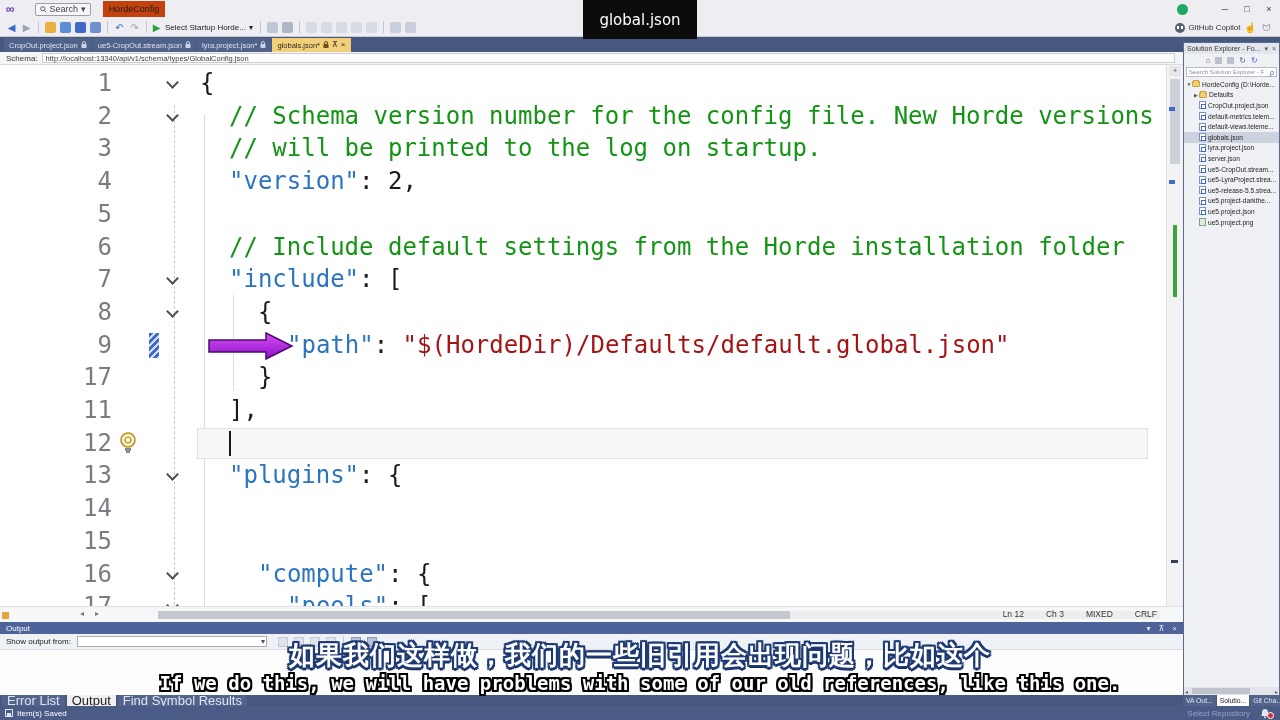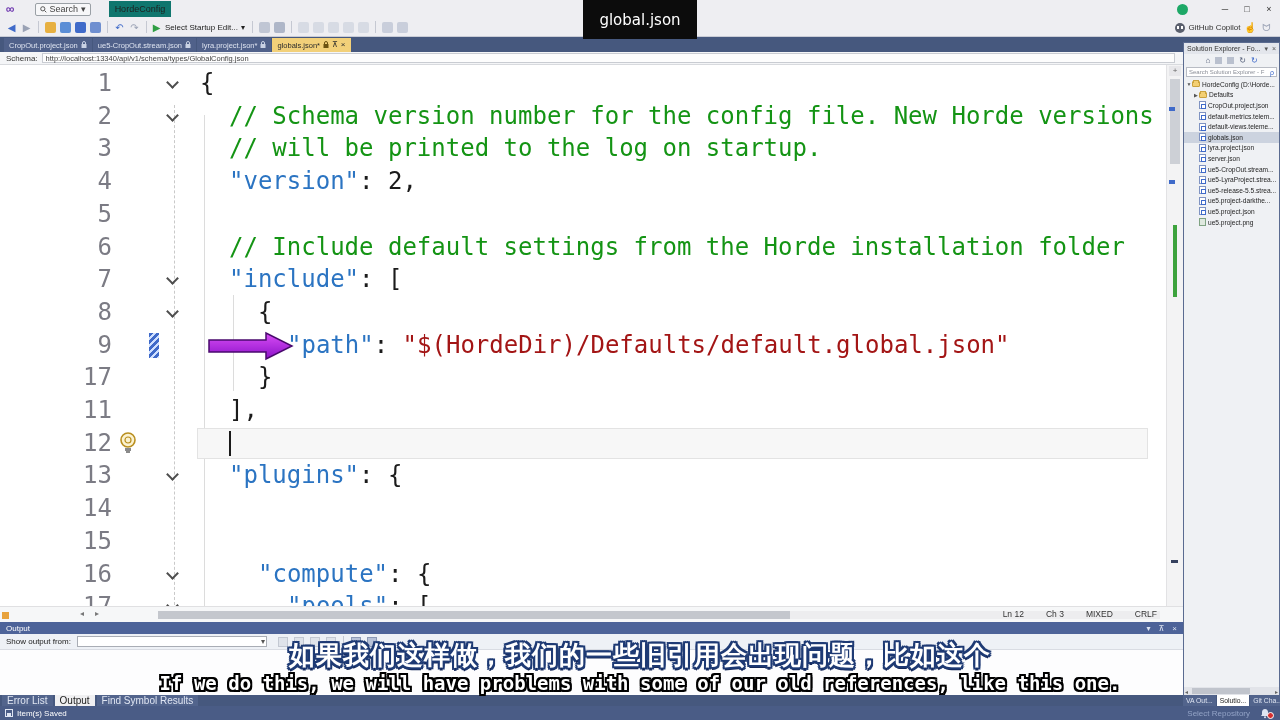--- a/index.html
+++ b/index.html
@@ -5,21 +5,21 @@
   * { margin:0; padding:0; box-sizing:border-box; }
   html,body { width:1280px; height:720px; overflow:hidden; }
   body { font-family:"Liberation Sans", sans-serif; background:#46587e; position:relative; }
   .abs { position:absolute; }
 
   
   #titlebar { left:0; top:0; width:1280px; height:18px; background:#eeeef2; display:flex; align-items:center; font-size:9px; color:#1e1e1e; }
   .vslogo { font-size:12px; font-weight:bold; color:#6c33af; margin:0 6px 0 6px; line-height:18px; }
   .menu-item { padding:0 5px; line-height:18px; }
   #tb-search { display:flex; align-items:center; gap:3px; border:1px solid #9aa0a6; border-radius:2px; height:13px; padding:0 4px; margin-left:14px; background:#f7f7f9; color:#444; }
-  #solution-name { margin-left:18px; padding:0 6px; background:#0f766e; line-height:16px; height:16px; }
+  #solution-name { margin-left:12px; padding:0 6px; background:#c2410c; line-height:16px; height:16px; }
   #win-controls { position:absolute; right:0; top:0; height:18px; display:flex; align-items:center; gap:0; }
   .winbtn { width:22px; text-align:center; font-size:9px; color:#333; line-height:18px; }
   #liveshare-dot { width:11px; height:11px; border-radius:50%; background:#1da867; margin-right:26px; }
 
   
   #toolbar { left:0; top:18px; width:1280px; height:19px; background:#eeeef2; border-bottom:1px solid #c9ccd6; display:flex; align-items:center; font-size:8px; color:#444; }
   .tb-sep { width:1px; height:12px; background:#c5c8d2; margin:0 4px; }
   .tb-ico { width:11px; height:11px; margin:0 2px; border-radius:2px; }
   .glyph { font-size:10px; line-height:11px; text-align:center; width:auto; min-width:11px; }
   .muted { color:#9aa2b5; }
@@ -87,21 +87,21 @@
   #output-toolbar { left:0; top:634px; width:1183px; height:16px; background:#eef1f6; border-bottom:1px solid #d9dce3; display:flex; align-items:center; font-size:8px; color:#222; }
   #output-toolbar .lbl { margin:0 6px; }
   #show-output-select { width:190px; height:11px; background:#fff; border:1px solid #a9adb5; position:relative; }
   #show-output-select .car { position:absolute; right:1px; top:0; font-size:8px; color:#555; }
   .ot-ico { width:10px; height:10px; margin:0 3px; border:1px solid #c3c8d2; background:#dfe3ea; }
   .ot-ico.on { border-color:#8c99b5; background:#b8c2d8; }
   #output-content { left:0; top:650px; width:1183px; height:45px; background:#fdfdfe; }
 
   
   #bottom-tabs { left:0; top:695px; width:1183px; height:11px; display:flex; gap:2px; padding-left:2px; }
-  .btab { height:11px; padding:0 5px; font-size:10px; line-height:11px; background:#52648c; color:#dfe5f2; }
+  .btab { height:11px; padding:0 5px; font-size:13px; line-height:11px; background:#52648c; color:#dfe5f2; }
   .btab.active { background:#f0f0f2; color:#222; }
 
   
   #statusbar { left:0; top:706px; width:1280px; height:14px; background:#4a5c86; color:#fff; font-size:8px; display:flex; align-items:center; }
   #save-ico { width:8px; height:8px; border:1px solid #dfe5f2; margin:0 4px 0 5px; position:relative; }
   #save-ico::after { content:""; position:absolute; left:1px; top:3px; width:4px; height:3px; background:#dfe5f2; }
   #repo-pick { position:absolute; right:30px; color:#93a3c6; }
   #bell-wrap { position:absolute; right:10px; top:2px; }
   #bell-badge { position:absolute; right:-4px; top:4px; width:7px; height:7px; border-radius:50%; background:#d62f2f; border:1px solid #fff; }
 
@@ -163,21 +163,21 @@
   <span class="tb-ico" style="background:#e7b041;"></span>
   <span class="tb-ico" style="background:#5b8ed6;"></span>
   <span class="tb-ico" style="background:#3f6ac9;"></span>
   <span class="tb-ico" style="background:#6f8fd0;"></span>
   <span class="tb-sep"></span>
   <span class="tb-ico glyph blue">↶</span>
   <span class="tb-ico glyph muted">↷</span>
   <span class="tb-sep"></span>
   <span class="glyph" style="color:#2f9e44;">▶</span>
   <span id="startup-item">
-    <span>Select Startup Edit...</span>
+    <span>Select Startup Horde...</span>
     <span>▾</span>
   </span>
   <span class="tb-sep"></span>
   <span class="tb-ico" style="background:#c0c6d4;"></span>
   <span class="tb-ico" style="background:#aeb6c8;"></span>
   <span class="tb-sep"></span>
   <span class="tb-ico" style="background:#d7dbe4;"></span>
   <span class="tb-ico" style="background:#d7dbe4;"></span>
   <span class="tb-ico" style="background:#d7dbe4;"></span>
   <span class="tb-ico" style="background:#d7dbe4;"></span>

